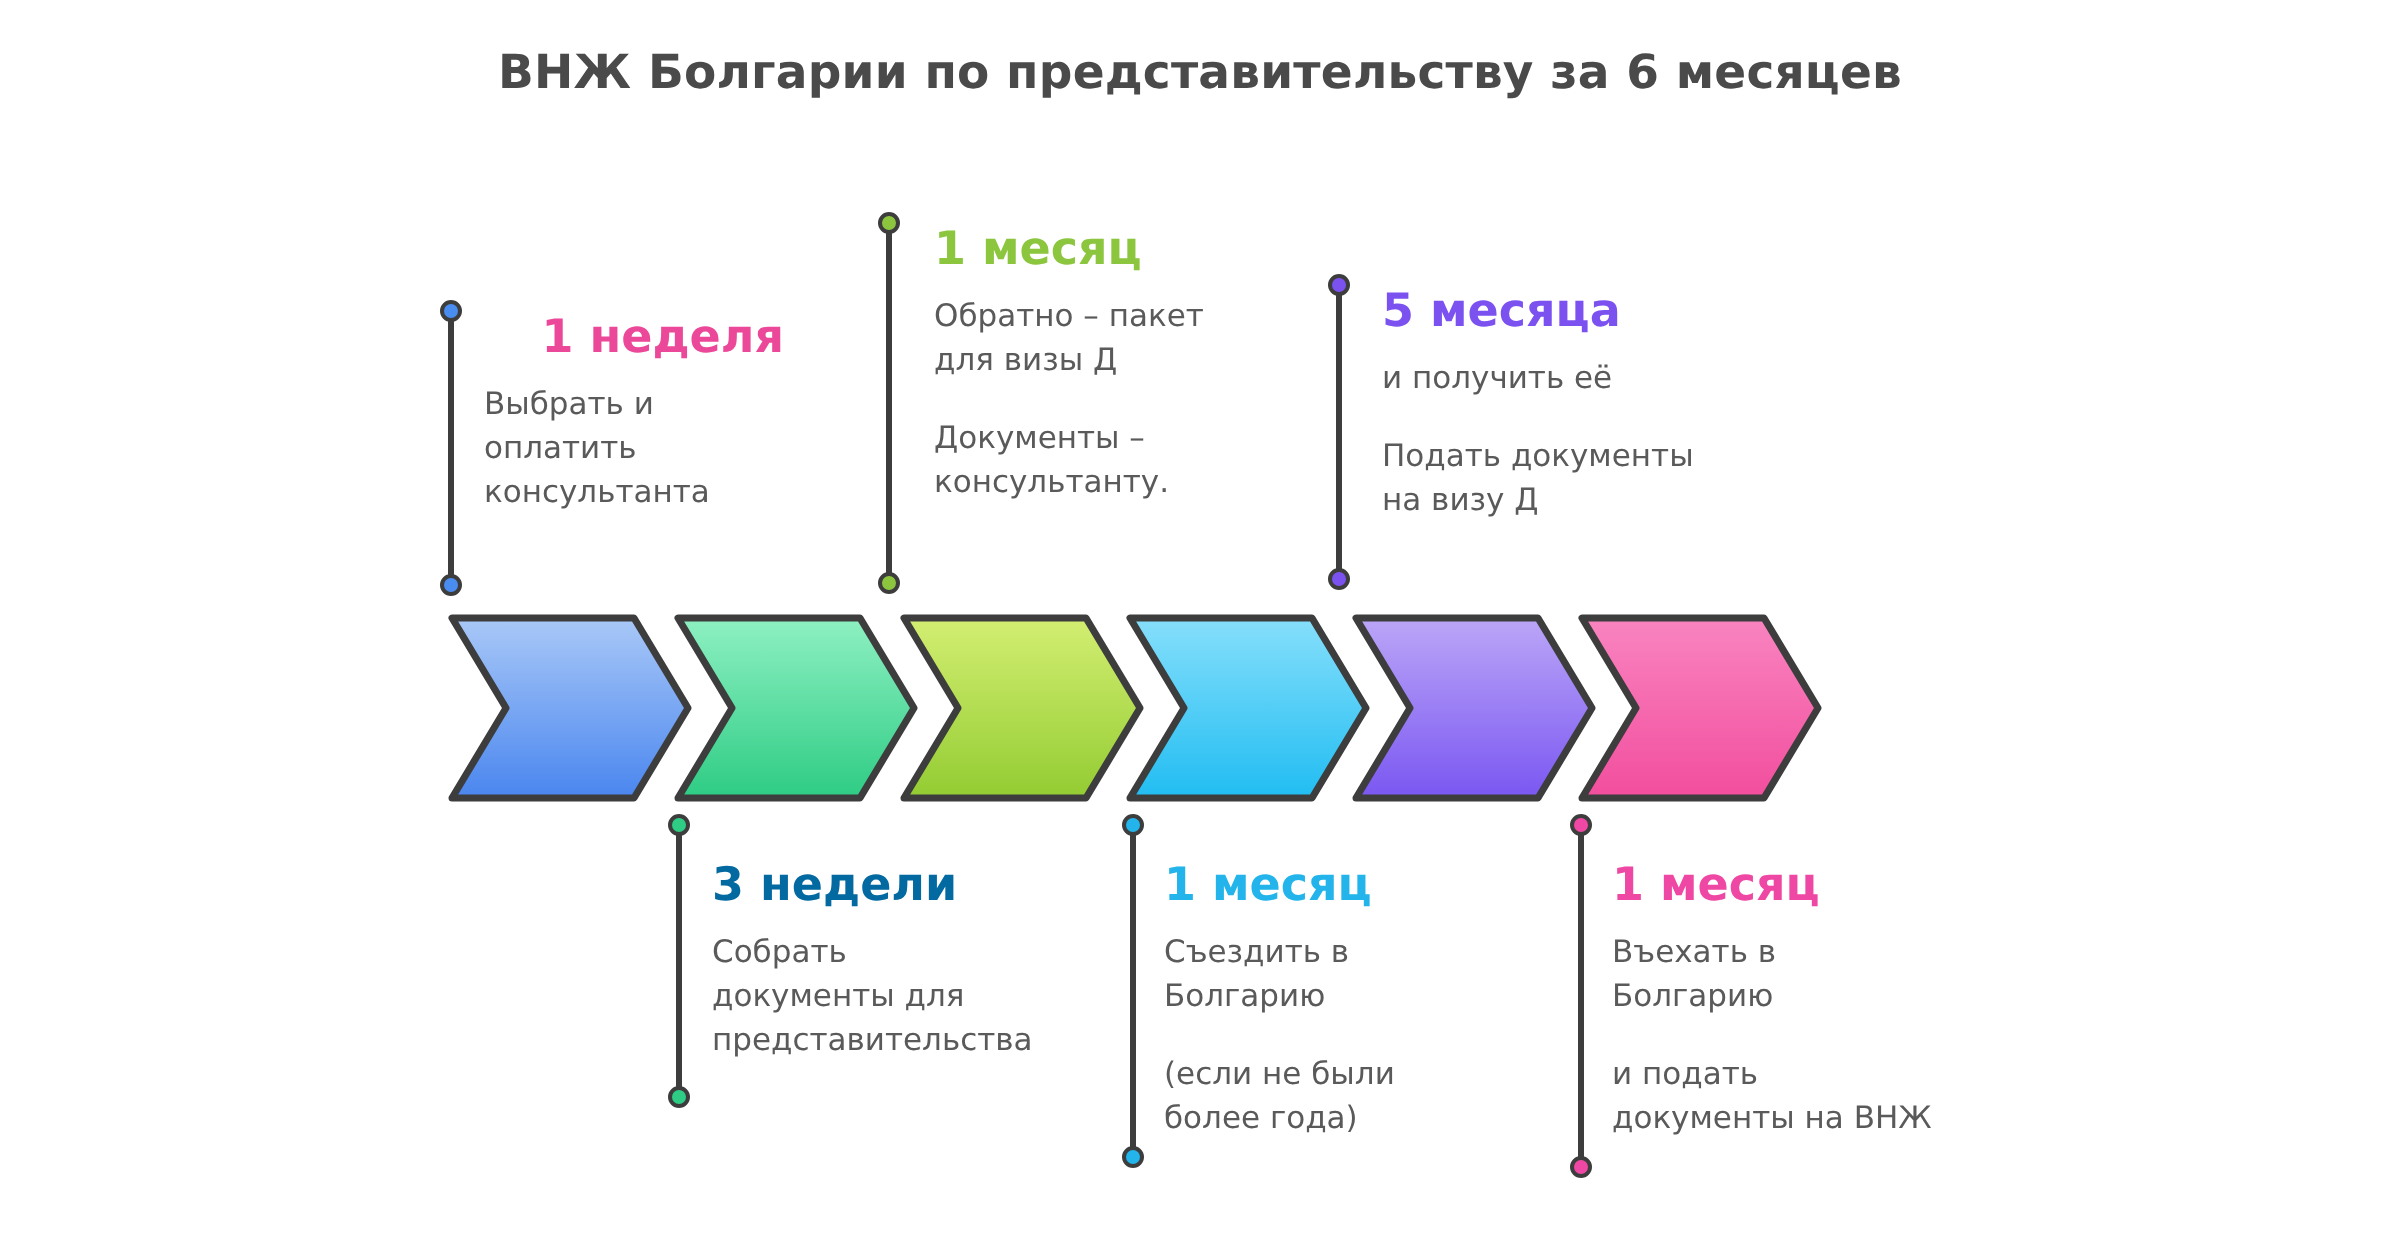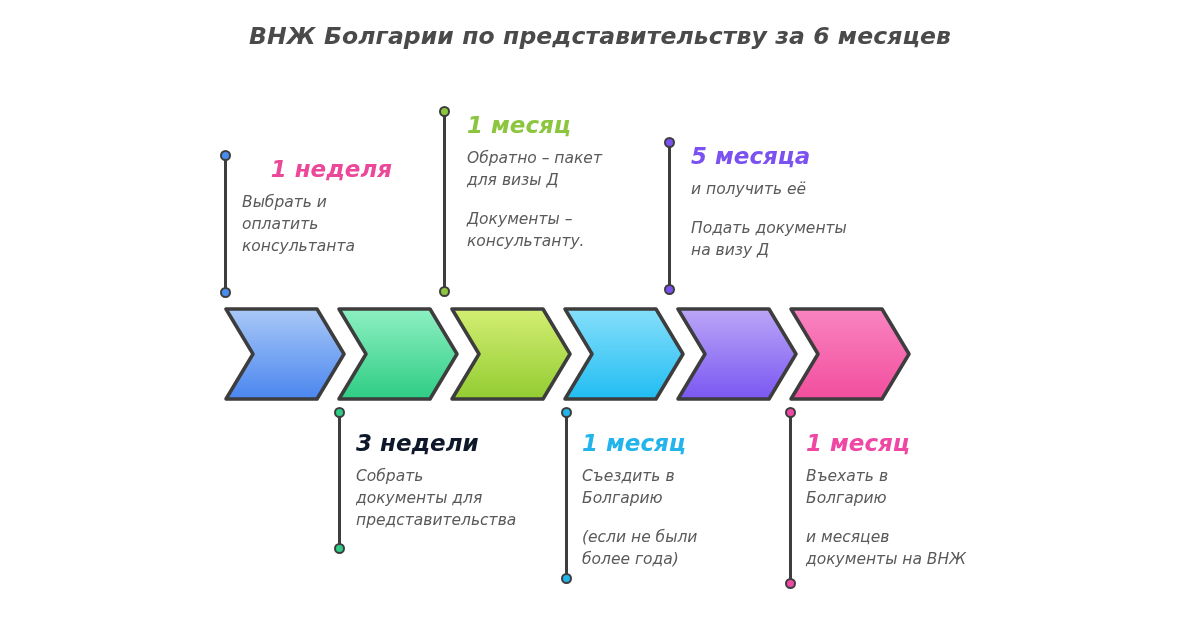--- a/index.html
+++ b/index.html
@@ -11,21 +11,20 @@
     height: 630px;
     background: #ffffff;
     font-family: "DejaVu Sans", "Liberation Sans", sans-serif;
     overflow: hidden;
     position: relative;
   }
   #infographic {
     position: relative;
     width: 1144px;
     height: 630px;
-    font-style: italic;
   }
   .page-title {
     position: absolute;
     top: 22px;
     left: 0;
     width: 1200px;
     text-align: center;
     font-size: 23.5px;
     font-weight: bold;
     color: #4a4a4a;
@@ -128,21 +127,21 @@
     <p class="block-para">Выбрать и
 оплатить
 консультанта</p>
   </div>
 
   <div class="connector" style="left:338px; top:412px; height:137px;">
     <span class="dot top" style="background:#2ecc84;"></span>
     <span class="dot bottom" style="background:#2ecc84;"></span>
   </div>
   <div class="block" style="left:356px; top:430px; width:195px;">
-    <div class="block-heading" style="color:#0f172a;">3 недели</div>
+    <div class="block-heading" style="color:#0369a1;">3 недели</div>
     <p class="block-para">Собрать
 документы для
 представительства</p>
   </div>
 
   <div class="connector" style="left:443px; top:111px; height:181px;">
     <span class="dot top" style="background:#8cc63f;"></span>
     <span class="dot bottom" style="background:#8cc63f;"></span>
   </div>
   <div class="block" style="left:467px; top:112px; width:170px;">
@@ -177,17 +176,17 @@
   </div>
 
   <div class="connector" style="left:789px; top:412px; height:172px;">
     <span class="dot top" style="background:#ef48a4;"></span>
     <span class="dot bottom" style="background:#ef48a4;"></span>
   </div>
   <div class="block" style="left:806px; top:430px; width:200px;">
     <div class="block-heading" style="color:#ef48a4;">1 месяц</div>
     <p class="block-para">Въехать в
 Болгарию</p>
-    <p class="block-para">и месяцев
+    <p class="block-para">и подать
 документы на ВНЖ</p>
   </div>
 
 </div>
 
 </body></html>

